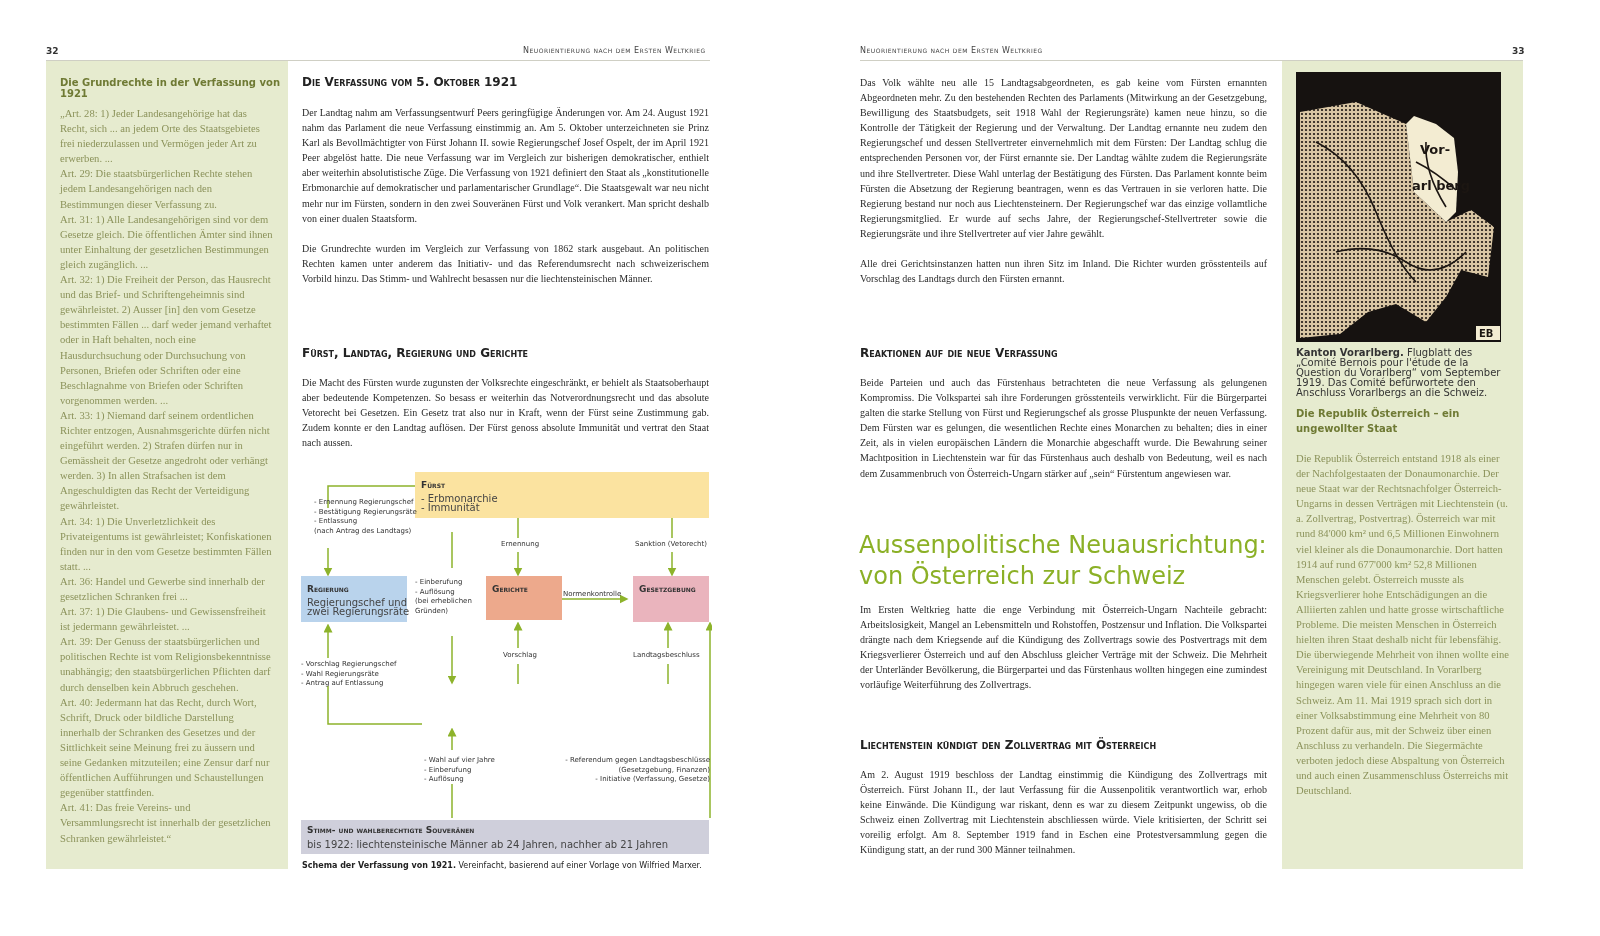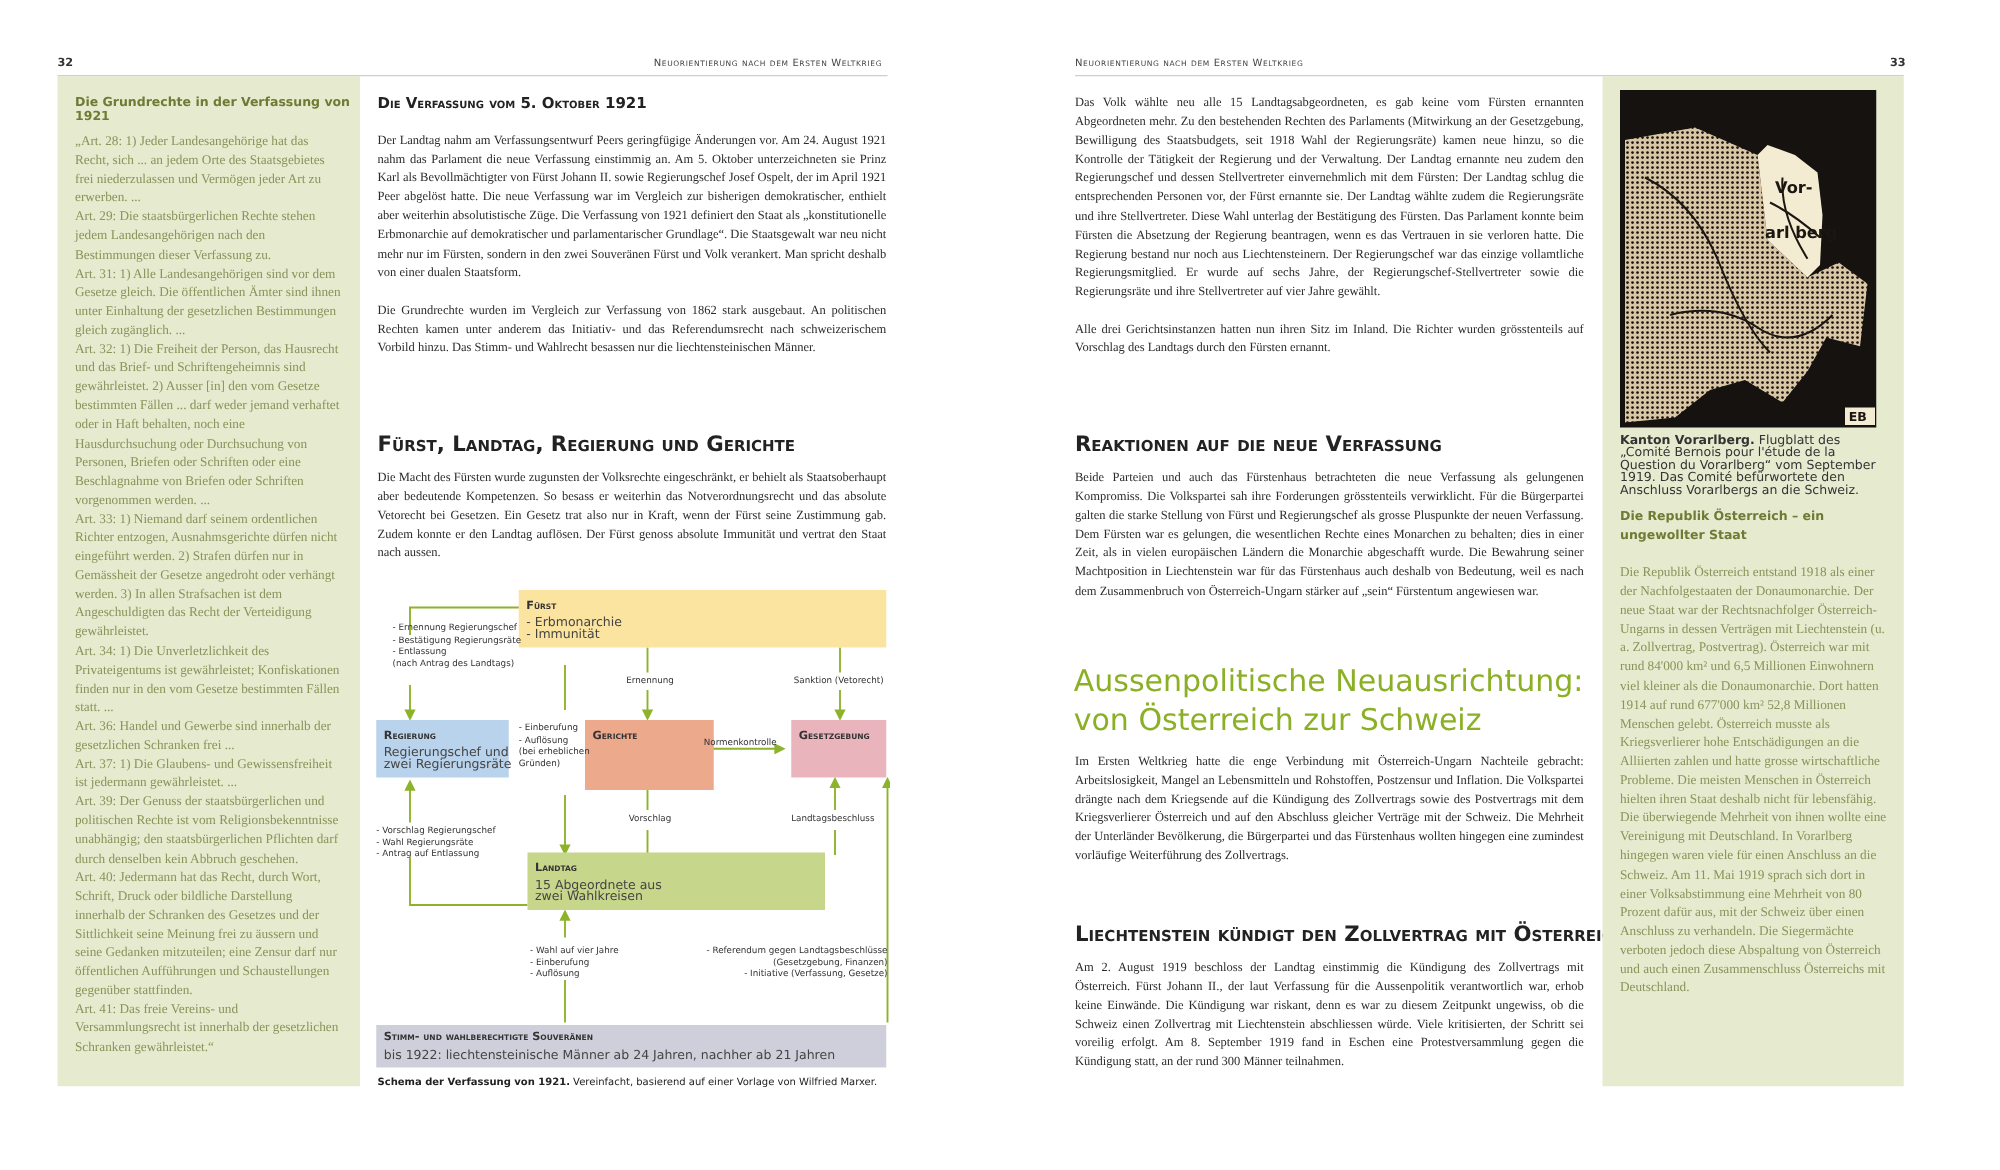--- a/index.html
+++ b/index.html
@@ -5,21 +5,21 @@
   html,body{margin:0;padding:0;background:#fff;}
   body{width:1600px;height:936px;position:relative;overflow:hidden;font-family:"Liberation Serif","DejaVu Serif",serif;color:#2b2b2b;}
   .abs{position:absolute;}
   .pagenum{font-family:"DejaVu Sans",sans-serif;font-size:9px;font-weight:bold;color:#333;}
   .runhead{font-family:"DejaVu Sans",sans-serif;font-size:8px;font-variant:small-caps;letter-spacing:.5px;color:#444;}
   .rule{height:1px;background:#cfcfc4;}
   .sidebar{background:#e6ebcf;}
   .sb-title{font-family:"DejaVu Sans",sans-serif;font-weight:bold;font-size:10px;color:#6f7a34;}
   .sb-text{font-family:"Liberation Serif",serif;font-size:10.6px;line-height:15.1px;color:#8b925a;}
   .sb-text p{margin:0;}
-  .h3{font-family:"DejaVu Sans",sans-serif;font-weight:bold;font-size:17px;font-variant:small-caps;color:#222;}
+  .h3{font-family:"DejaVu Sans",sans-serif;font-weight:bold;font-size:12px;font-variant:small-caps;color:#222;}
   .body{font-size:10px;line-height:15.1px;text-align:justify;color:#2b2b2b;}
   .body p{margin:0;}
   .h2{font-family:"DejaVu Sans",sans-serif;font-size:24px;line-height:31px;color:#8bb026;}
   .box{position:absolute;font-family:"DejaVu Sans",sans-serif;}
   .box .bt{font-weight:bold;font-size:9px;font-variant:small-caps;color:#333;}
   .box .bs{font-size:10px;line-height:9px;color:#444;}
   .dlabel{position:absolute;font-family:"DejaVu Sans",sans-serif;font-size:7px;line-height:9.5px;color:#333;white-space:pre;}
   .caption{font-family:"DejaVu Sans",sans-serif;font-size:8px;color:#222;}
   .caption b{font-weight:bold;}
   .mapcap{font-family:"DejaVu Sans",sans-serif;font-size:10px;line-height:10px;color:#333;}
@@ -102,33 +102,27 @@
     <div class="bt" style="position:absolute;left:6px;top:8px;">Fürst</div>
     <div class="bs" style="position:absolute;left:6px;top:22px;white-space:pre;">- Erbmonarchie
 - Immunität</div>
   </div>
   <div class="box" style="left:3px;top:108px;width:106px;height:46px;">
     <div class="bg" style="position: absolute; inset: 0px; background: rgb(185, 211, 236);"></div>
     <div class="bt" style="position:absolute;left:6px;top:8px;">Regierung</div>
     <div class="bs" style="position:absolute;left:6px;top:22px;white-space:pre;">Regierungschef und
 zwei Regierungsräte</div>
   </div>
-  <div class="box" style="left:170px;top:108px;width:76px;height:56px;padding-left:27px;">
+  <div class="box" style="left:188px;top:108px;width:76px;height:44px;">
     <div class="bg" style="position: absolute; inset: 0px; background: rgb(237, 169, 140);"></div>
     <div class="bt" style="position:absolute;left:6px;top:8px;">Gerichte</div>
   </div>
   <div class="box" style="left:335px;top:108px;width:76px;height:46px;">
     <div class="bg" style="position: absolute; inset: 0px; background: rgb(234, 180, 189);"></div>
     <div class="bt" style="position:absolute;left:6px;top:8px;">Gesetzgebung</div>
-  </div>
-  <div class="box" style="left:124px;top:214px;width:238px;height:46px;">
-    <div class="bg" style="position: absolute; inset: 0px; background: rgb(198, 214, 138);"></div>
-    <div class="bt" style="position:absolute;left:6px;top:8px;">Landtag</div>
-    <div class="bs" style="position:absolute;left:6px;top:22px;white-space:pre;">15 Abgeordnete aus
-zwei Wahlkreisen</div>
   </div>
   <div class="box" style="left:3px;top:352px;width:408px;height:34px;">
     <div class="bg" style="position: absolute; inset: 0px; background: rgb(207, 207, 219);"></div>
     <div class="bt" style="position:absolute;left:6px;top:5px;">Stimm- und wahlberechtigte Souveränen</div>
     <div class="bs" style="position:absolute;left:6px;top:20px;">bis 1922: liechtensteinische Männer ab 24 Jahren, nachher ab 21 Jahren</div>
   </div>
 
   <div class="dlabel" style="left:16px;top:30px;">- Ernennung Regierungschef
 - Bestätigung Regierungsräte
 - Entlassung

